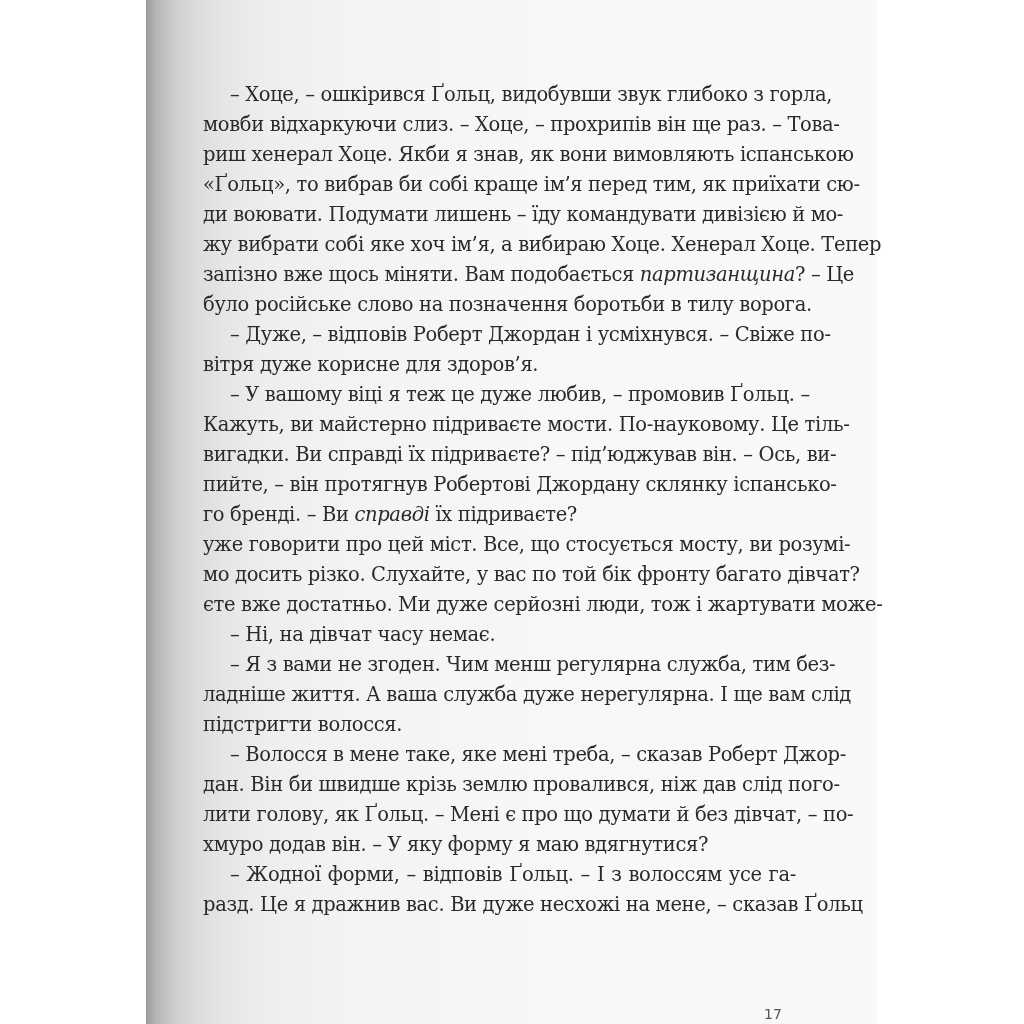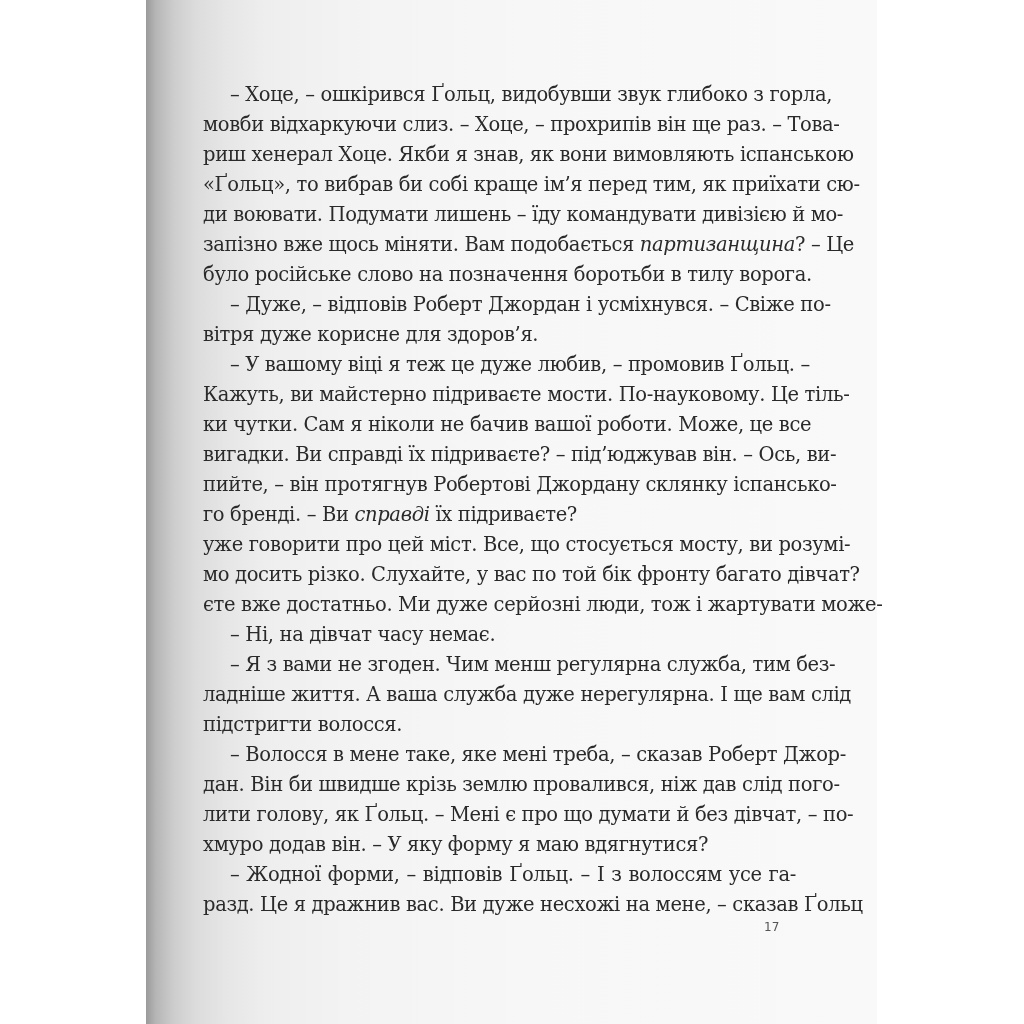--- a/index.html
+++ b/index.html
@@ -49,43 +49,43 @@
   }
   .line.last {
     text-align-last: left;
   }
   .line em {
     font-style: italic;
   }
   .page-number {
     position: absolute;
     left: 618px;
-    top: 920px;
+    top: 1006px;
     font-family: "DejaVu Sans", "Liberation Sans", sans-serif;
-    font-size: 12px;
+    font-size: 14px;
     color: #555555;
   }
 </style>
 </head>
 <body>
 
 <div class="page">
   <div class="text-block">
     <div class="line indent">– Хоце, – ошкірився Ґольц, видобувши звук глибоко з горла,</div>
     <div class="line">мовби відхаркуючи слиз. – Хоце, – прохрипів він ще раз. – Това-</div>
     <div class="line">риш хенерал Хоце. Якби я знав, як вони вимовляють іспанською</div>
     <div class="line">«Ґольц», то вибрав би собі краще ім’я перед тим, як приїхати сю-</div>
     <div class="line">ди воювати. Подумати лишень – їду командувати дивізією й мо-</div>
+    <div class="line">жу вибрати собі яке хоч ім’я, а вибираю Хоце. Хенерал Хоце. Тепер</div>
     <div class="line"><span>запізно вже щось міняти. Вам подобається </span><em>партизанщина</em><span>? – Це</span></div>
     <div class="line last">було російське слово на позначення боротьби в тилу ворога.</div>
     <div class="line indent">– Дуже, – відповів Роберт Джордан і усміхнувся. – Свіже по-</div>
     <div class="line last">вітря дуже корисне для здоров’я.</div>
     <div class="line indent">– У вашому віці я теж це дуже любив, – промовив Ґольц. –</div>
     <div class="line">Кажуть, ви майстерно підриваєте мости. По-науковому. Це тіль-</div>
-    <div class="line">ки чутки. Сам я ніколи не бачив вашої роботи. Може, це все</div>
     <div class="line">вигадки. Ви справді їх підриваєте? – під’юджував він. – Ось, ви-</div>
     <div class="line">пийте, – він протягнув Робертові Джордану склянку іспансько-</div>
     <div class="line last"><span>го бренді. – Ви </span><em>справді</em><span> їх підриваєте?</span></div>
     <div class="line">уже говорити про цей міст. Все, що стосується мосту, ви розумі-</div>
     <div class="line last">мо досить різко. Слухайте, у вас по той бік фронту багато дівчат?</div>
     <div class="line">єте вже достатньо. Ми дуже серйозні люди, тож і жартувати може-</div>
     <div class="line indent last">– Ні, на дівчат часу немає.</div>
     <div class="line indent">– Я з вами не згоден. Чим менш регулярна служба, тим без-</div>
     <div class="line">ладніше життя. А ваша служба дуже нерегулярна. І ще вам слід</div>
     <div class="line last">підстригти волосся.</div>

